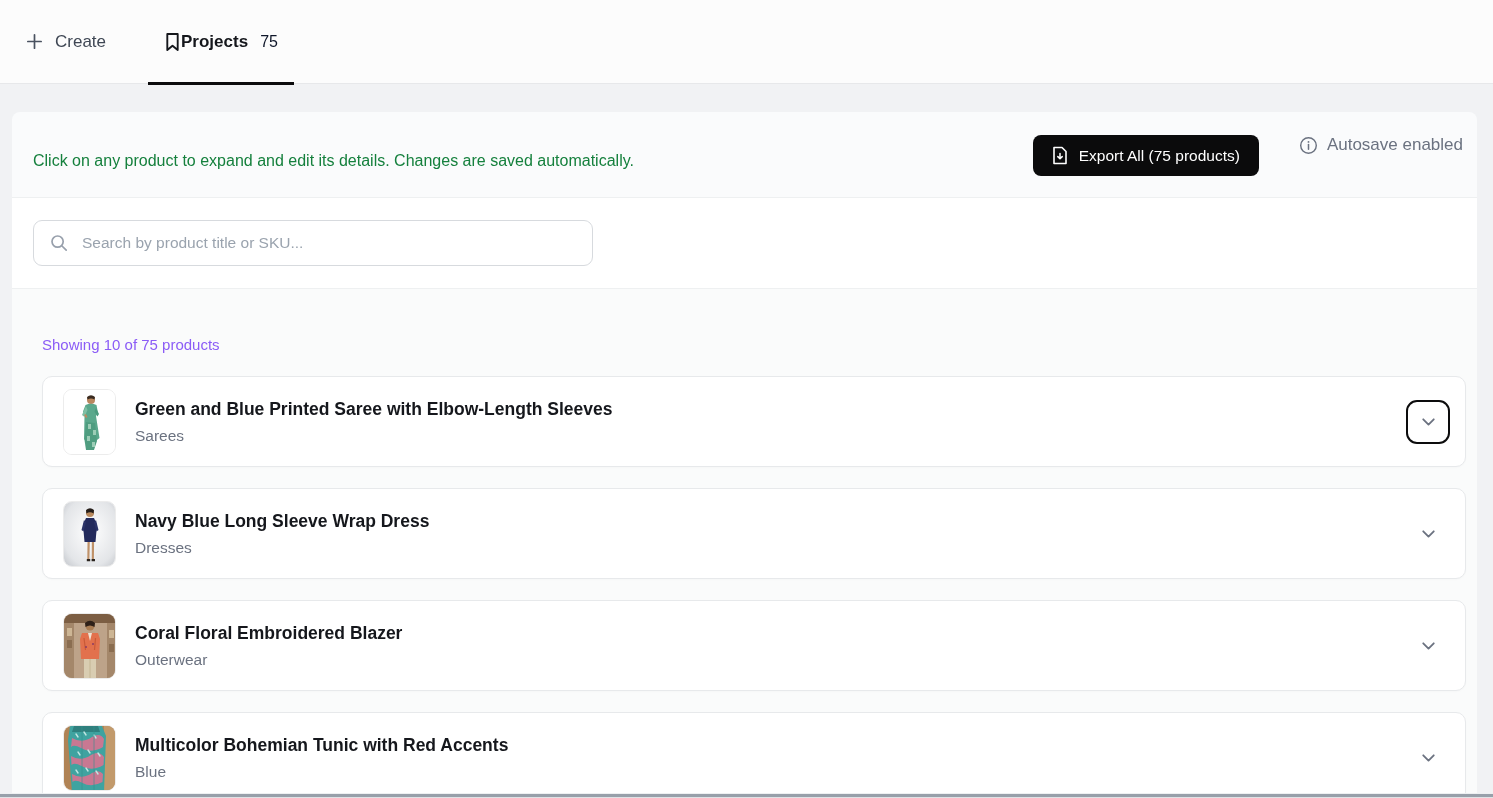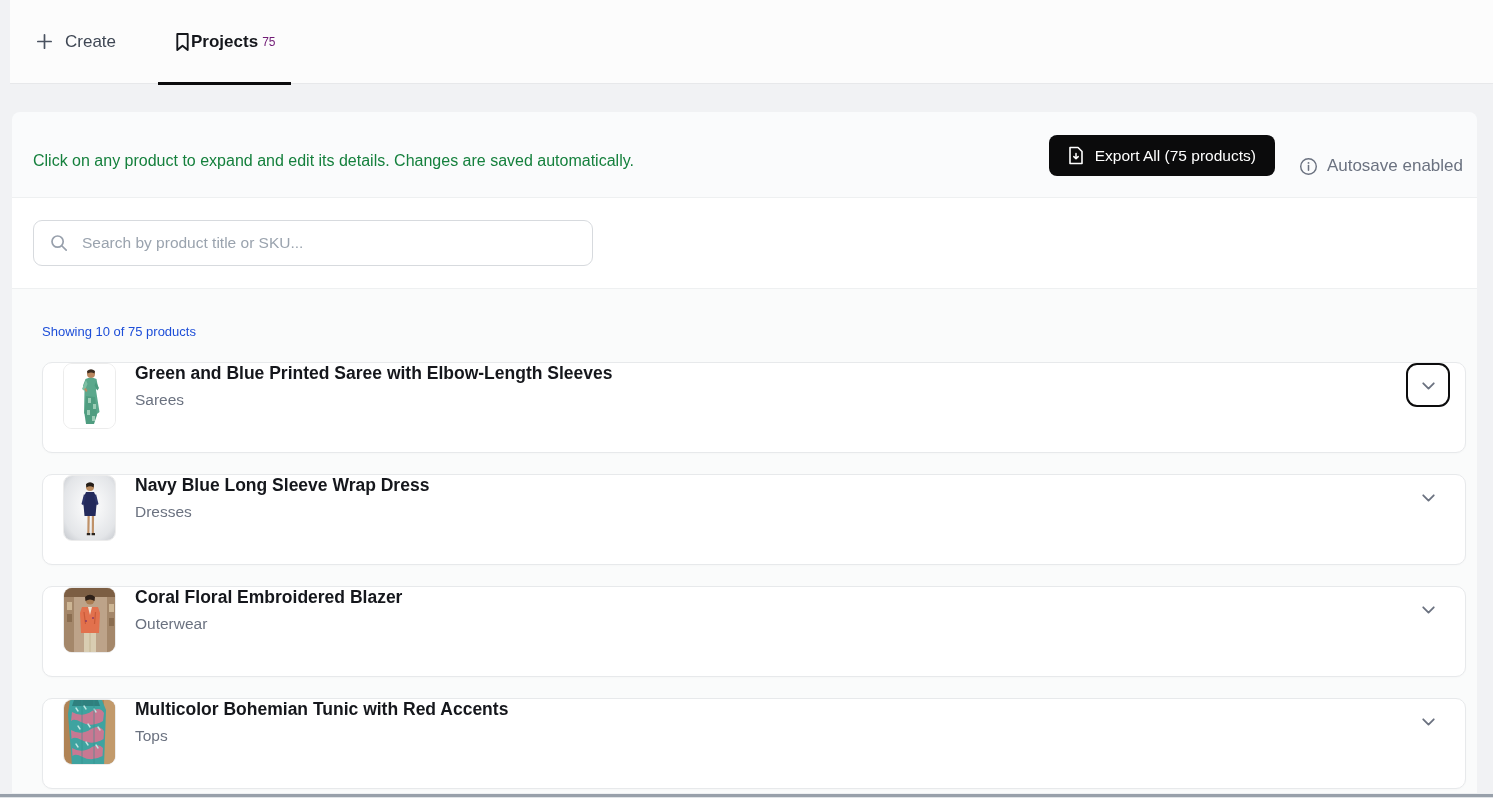--- a/index.html
+++ b/index.html
@@ -6,54 +6,54 @@
   html,body { margin:0; padding:0; }
   body {
     width:1493px; height:798px; position:relative; overflow:hidden;
     background:#f1f2f4;
     font-family:"Liberation Sans","DejaVu Sans",sans-serif;
     -webkit-font-smoothing:antialiased;
   }
 
   
   .topbar{
-    position:absolute; top:0; left:10px; right:0; height:84px;
+    position:absolute; top:0; left:0; right:0; height:84px;
     background:#fcfcfc; border-bottom:1px solid #e7e8ea;
     display:flex; align-items:stretch; padding-left:25px;
   }
   .create-btn{
     display:flex; align-items:center; gap:11px;
     color:#3f4754; font-size:17px; cursor:pointer;
   }
   .tab{
     margin-left:42px; position:relative;
     display:flex; align-items:center; 
     padding:0 16px; font-size:17px; font-weight:700; color:#15171c;
     cursor:pointer;
   }
   .tab.active::after{
     content:""; position:absolute; left:0; right:0; bottom:-2px;
     height:3px; background:#0b0b0c;
   }
-  .tab .count{ font-weight:400; color:#701a75; font-size:12px; margin-left:4px; }
+  .tab .count{ font-weight:400; color:#0f172a; font-size:16px; margin-left:12px; }
 
   
   .main-panel{
     position:absolute; top:112px; left:12px; right:16px; bottom:0;
     border-radius:8px 8px 0 0; overflow:hidden;
     display:flex; flex-direction:column;
   }
   .header-block{
     background:#fafbfc; border-bottom:1px solid #eef0f1;
     padding:23px 14px 21px 21px; flex:none;
     display:flex; align-items:center; justify-content:space-between;
   }
   .page-title{ margin:0; font-size:21px; font-weight:700; color:#16181d; letter-spacing:.1px; }
   .page-subtitle{ margin:10px 0 0; font-size:16px; color:#15803d; }
-  .header-actions{ display:flex; align-items:flex-end; gap:24px; flex:none;margin-left:24px; }
+  .header-actions{ display:flex; align-items:flex-start; gap:40px; flex:none;margin-left:24px; }
   .export-btn{
     display:flex; align-items:center; gap:11px;
     background:#0b0b0c; color:#fff; border:none; border-radius:8px;
     height:41px; padding:0 19px; font-size:15.5px; cursor:pointer;
     font-family:inherit;
   }
   .autosave{ display:flex; align-items:center; gap:9px; color:#6b7280; font-size:17px; white-space:nowrap; }
 
   .search-block{
     background:#ffffff; border-bottom:1px solid #eef0f1;
@@ -66,26 +66,26 @@
   }
   .search-box input{
     border:none; outline:none; flex:1; font-size:15.5px; color:#000000;
     font-family:inherit; background:transparent;
   }
   .search-box input::placeholder{ color:#9aa3ae; }
 
   .products-block{
     background:#fafbfb; flex:1; padding:35px 11px 0 30px; overflow:hidden;
   }
-  .list-summary{ color:#1d4ed8; font-size:13px; margin:0 0 23px; }
+  .list-summary{ color:#8b5cf6; font-size:15px; margin:12px 0 23px; }
 
   .product-card{
     background:#fff; border:1px solid #e7e9eb; border-radius:10px;
     height:91px; margin-bottom:21px;
-    display:flex; align-items:flex-start; padding:0 15px 0 20px;
+    display:flex; align-items:center; padding:0 15px 0 20px;
     box-shadow:0 1px 2px rgba(0,0,0,.02);
   }
   .thumb{
     width:53px; height:66px; flex:none; border:1px solid #ececec;
     border-radius:9px; overflow:hidden; background:#fff;
   }
   .thumb svg{ display:block; }
   .prod-meta{ margin-left:19px; min-width:0; }
   .prod-title{ font-size:17.5px; font-weight:700; color:#15171c; line-height:1.2; }
   .prod-category{ font-size:15.5px; color:#6b7280; margin-top:7px; }
@@ -252,21 +252,21 @@
           <rect x="40" y="0" width="13" height="66" fill="#c29a6b"></rect>
           <path d="M6 0h32l4 10-2 56H8L4 14z" fill="#3fa3a0"></path>
           <path d="M10 0h24l2 6H8z" fill="#2f807e"></path>
           <path d="M8 12q10 6 20-1 8-5 12 2l-1 8q-12 7-22 1-7-4-10-1zM7 30q10 6 20-1 8-5 13 2l-.5 8q-12 7-22 1-7-4-10-1zM8 48q10 6 20-1 7-4 11 1l-.5 8q-11 6-20 1-7-4-10-1z" fill="#e0718f" opacity=".85"></path>
           <path d="M12 8l2 3M20 6l2 3M30 9l2 3M14 26l2 3M24 24l2 3M34 27l2 3M12 44l2 3M22 42l2 3M32 45l2 3" stroke="#bfe6e2" stroke-width="1.4" stroke-linecap="round"></path>
           <path d="M18 0v66M30 0v64" stroke="#35908d" stroke-width="1" opacity=".6"></path>
         </svg>
       </div>
       <div class="prod-meta">
         <div class="prod-title">Multicolor Bohemian Tunic with Red Accents</div>
-        <div class="prod-category">Tops</div>
+        <div class="prod-category">Blue</div>
       </div>
       <button class="expand-btn">
         <svg width="21" height="21" viewBox="0 0 24 24">
           <path d="M6 9.5l6 6 6-6" stroke="#6b7280" stroke-width="2.1" fill="none" stroke-linecap="round" stroke-linejoin="round"></path>
         </svg>
       </button>
     </div>
 
   </div>
 </div>

